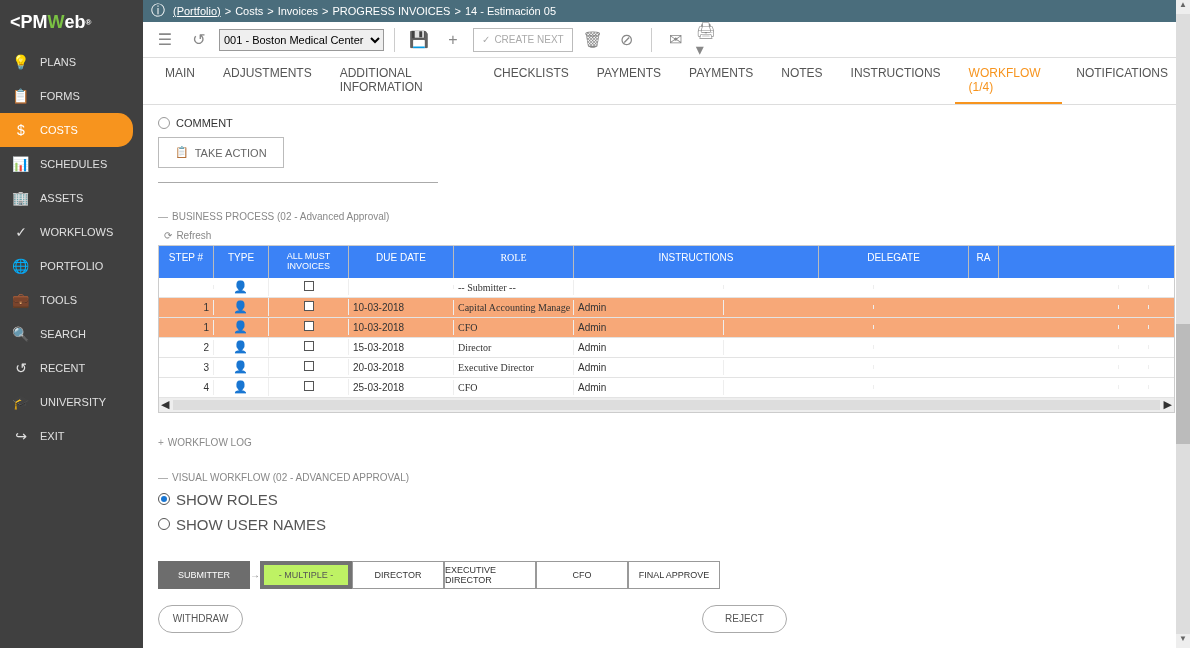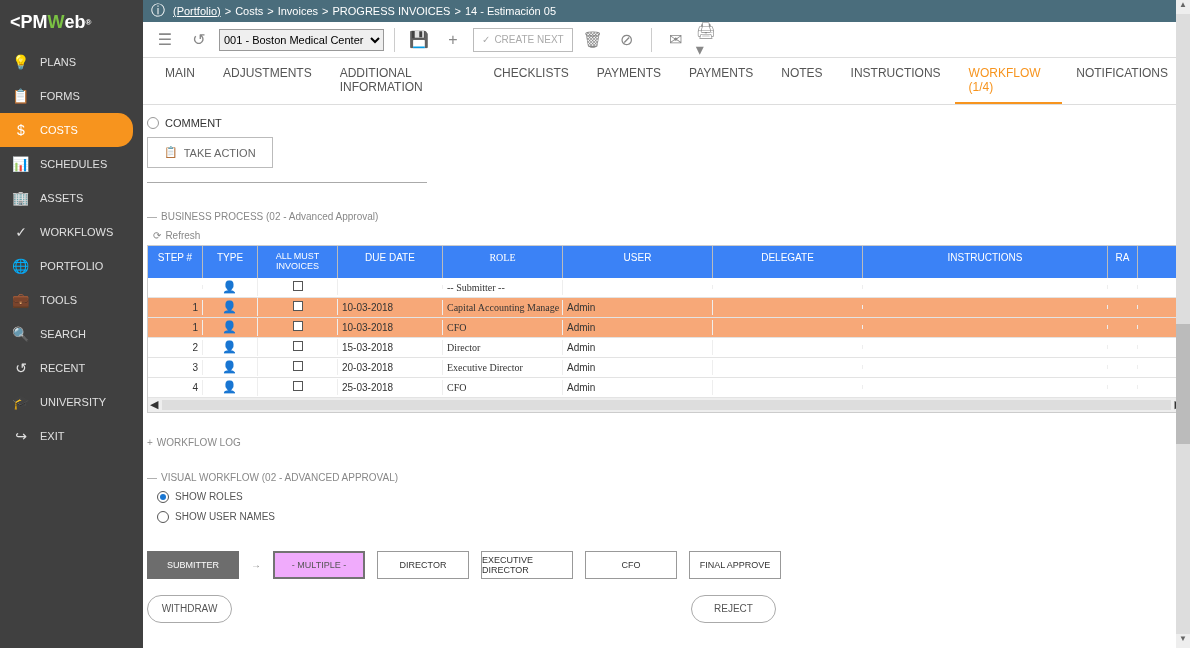--- a/index.html
+++ b/index.html
@@ -17,21 +17,21 @@
 .topbar .crumb-link { text-decoration: underline; cursor: pointer; }
 .topbar .sep { margin: 0 4px; }
 .toolbar { height: 36px; display: flex; align-items: center; padding: 0 8px; gap: 6px; border-bottom: 1px solid #ddd; }
 .toolbar-icon { width: 28px; height: 28px; display: inline-flex; align-items: center; justify-content: center; color: #888; font-size: 16px; cursor: pointer; }
 .toolbar-sep { width: 1px; height: 24px; background: #ccc; margin: 0 4px; }
 .project-select { height: 22px; font-size: 11px; width: 165px; border: 1px solid #999; }
 .create-next-btn { height: 24px; border: 1px solid #bbb; background: #fff; color: #aaa; padding: 0 8px; font-size: 10px; display: inline-flex; align-items: center; gap: 4px; cursor: pointer; }
 .tabs { display: flex; border-bottom: 1px solid #ddd; padding: 0 8px; }
 .tab { padding: 8px 14px; font-size: 12px; color: #555; cursor: pointer; }
 .tab.active { color: #f7941e; border-bottom: 2px solid #f7941e; }
-.content { flex: 1; overflow-y: auto; padding: 8px 4px; }
+.content { flex: 1; overflow-y: auto; padding: 8px 15px; }
 .comment-row { display: flex; align-items: center; gap: 6px; margin-bottom: 8px; margin-top: 4px; }
 .radio-circle { width: 12px; height: 12px; border: 1px solid #999; border-radius: 50%; }
 .take-action-btn { border: 1px solid #bbb; background: #fff; padding: 8px 16px; font-size: 11px; color: #666; cursor: pointer; display: inline-flex; align-items: center; gap: 6px; }
 .hr-line { border-bottom: 1px solid #aaa; width: 280px; margin: 14px 0; }
 .section-header { display: flex; align-items: center; gap: 4px; font-size: 10px; color: #888; margin-top: 28px; margin-bottom: 4px; }
 .collapse-toggle { color: #999; cursor: pointer; }
 .refresh-btn { display: inline-flex; align-items: center; gap: 4px; font-size: 10px; color: #888; padding: 4px 6px; cursor: pointer; }
 .grid { border: 1px solid #ccc; width: 100%; }
 .grid-header { display: flex; background: #3b82f6; color: #fff; font-size: 10px; }
 .grid-header .cell { padding: 6px 4px; text-align: center; border-right: 1px solid #bbb; }
@@ -47,27 +47,27 @@
 .c-delegate { width: 150px; }
 .c-instructions { width: 245px; text-align: center; }
 .c-rank { width: 30px; }
 .grid-header .c-approve { font-size: 9px; line-height: 1.1; }
 .person-icon { color: #999; font-size: 12px; }
 .checkbox-empty { display: inline-block; width: 10px; height: 10px; border: 1px solid #555; background: #fff; }
 .grid-scroll { display: flex; background: #eee; height: 14px; align-items: center; padding: 0 2px; justify-content: space-between; }
 .grid-scroll-track { flex: 1; height: 10px; background: #ddd; margin: 0 4px; }
 .workflow-log { margin-top: 24px; display: flex; align-items: center; gap: 4px; font-size: 10px; color: #888; }
 .visual-wf-header { margin-top: 24px; display: flex; align-items: center; gap: 4px; font-size: 10px; color: #888; }
-.radio-option { display: flex; align-items: center; gap: 6px; font-size: 10px; color: #555; margin-top: 8px; margin-left: 10px; }
+.radio-option { display: flex; align-items: center; gap: 6px; font-size: 15px; color: #555; margin-top: 8px; }
 .radio-dot { width: 12px; height: 12px; border: 1px solid #555; border-radius: 50%; display: inline-flex; align-items: center; justify-content: center; }
 .radio-dot.checked::after { content: ""; width: 6px; height: 6px; background: #1976d2; border-radius: 50%; }
-.workflow-boxes { display: flex; align-items: center; gap: 12px; margin-top: 28px; }
+.workflow-boxes { display: flex; align-items: center; gap: 0; margin-top: 28px; }
 .wf-box { width: 92px; height: 28px; display: flex; align-items: center; justify-content: center; font-size: 9px; border: 1px solid #999; cursor: pointer; }
 .wf-submitter { background: #6d6d6d; color: #fff; border-color: #6d6d6d; }
-.wf-multiple { background: #f0abfc; border: 2px solid #737373; color: #555; }
+.wf-multiple { background: #bef264; border: 4px solid #737373; color: #555; }
 .wf-arrow { color: #888; font-size: 10px; }
 .action-buttons { display: flex; gap: 12px; margin-top: 16px; }
 .action-btn { width: 85px; height: 28px; border: 1px solid #aaa; border-radius: 14px; background: #fff; font-size: 10px; color: #555; cursor: pointer; }
 .action-btn.reject { margin-left: 447px; }
 .info-icon { color: #fff; font-size: 14px; margin-right: 8px; }
 .scrollbar-right { position: absolute; right: 0; top: 0; width: 14px; height: 100%; background: #eee; display: flex; flex-direction: column; }
 .sb-arrow { height: 14px; text-align: center; font-size: 8px; color: #666; }
 .sb-track { flex: 1; background: #ddd; position: relative; }
 .sb-thumb { position: absolute; top: 50%; width: 100%; height: 120px; background: #bbb; }
 </style>
@@ -194,23 +194,22 @@
         <span>Refresh</span>
       </div>
 
       <div class="grid">
         <div class="grid-header">
           <div class="cell c-step">STEP #</div>
           <div class="cell c-type">TYPE</div>
           <div class="cell c-approve">ALL MUST INVOICES</div>
           <div class="cell c-due">DUE DATE</div>
           <div class="cell c-role">ROLE</div>
-          <div class="cell c-user">USER</div>
+          <div class="cell c-instructions">INSTRUCTIONS</div>
           <div class="cell c-delegate">DELEGATE</div>
-          <div class="cell c-instructions">INSTRUCTIONS</div>
           <div class="cell c-rank">RA</div>
         </div>
         <div id="grid-body">
             <div class="grid-row">
               <div class="cell c-step"></div>
               <div class="cell c-type"><span class="person-icon">👤</span></div>
               <div class="cell c-approve"><span class="checkbox-empty"></span></div>
               <div class="cell c-due"></div>
               <div class="cell c-role">-- Submitter --</div>
               <div class="cell c-user"></div>

